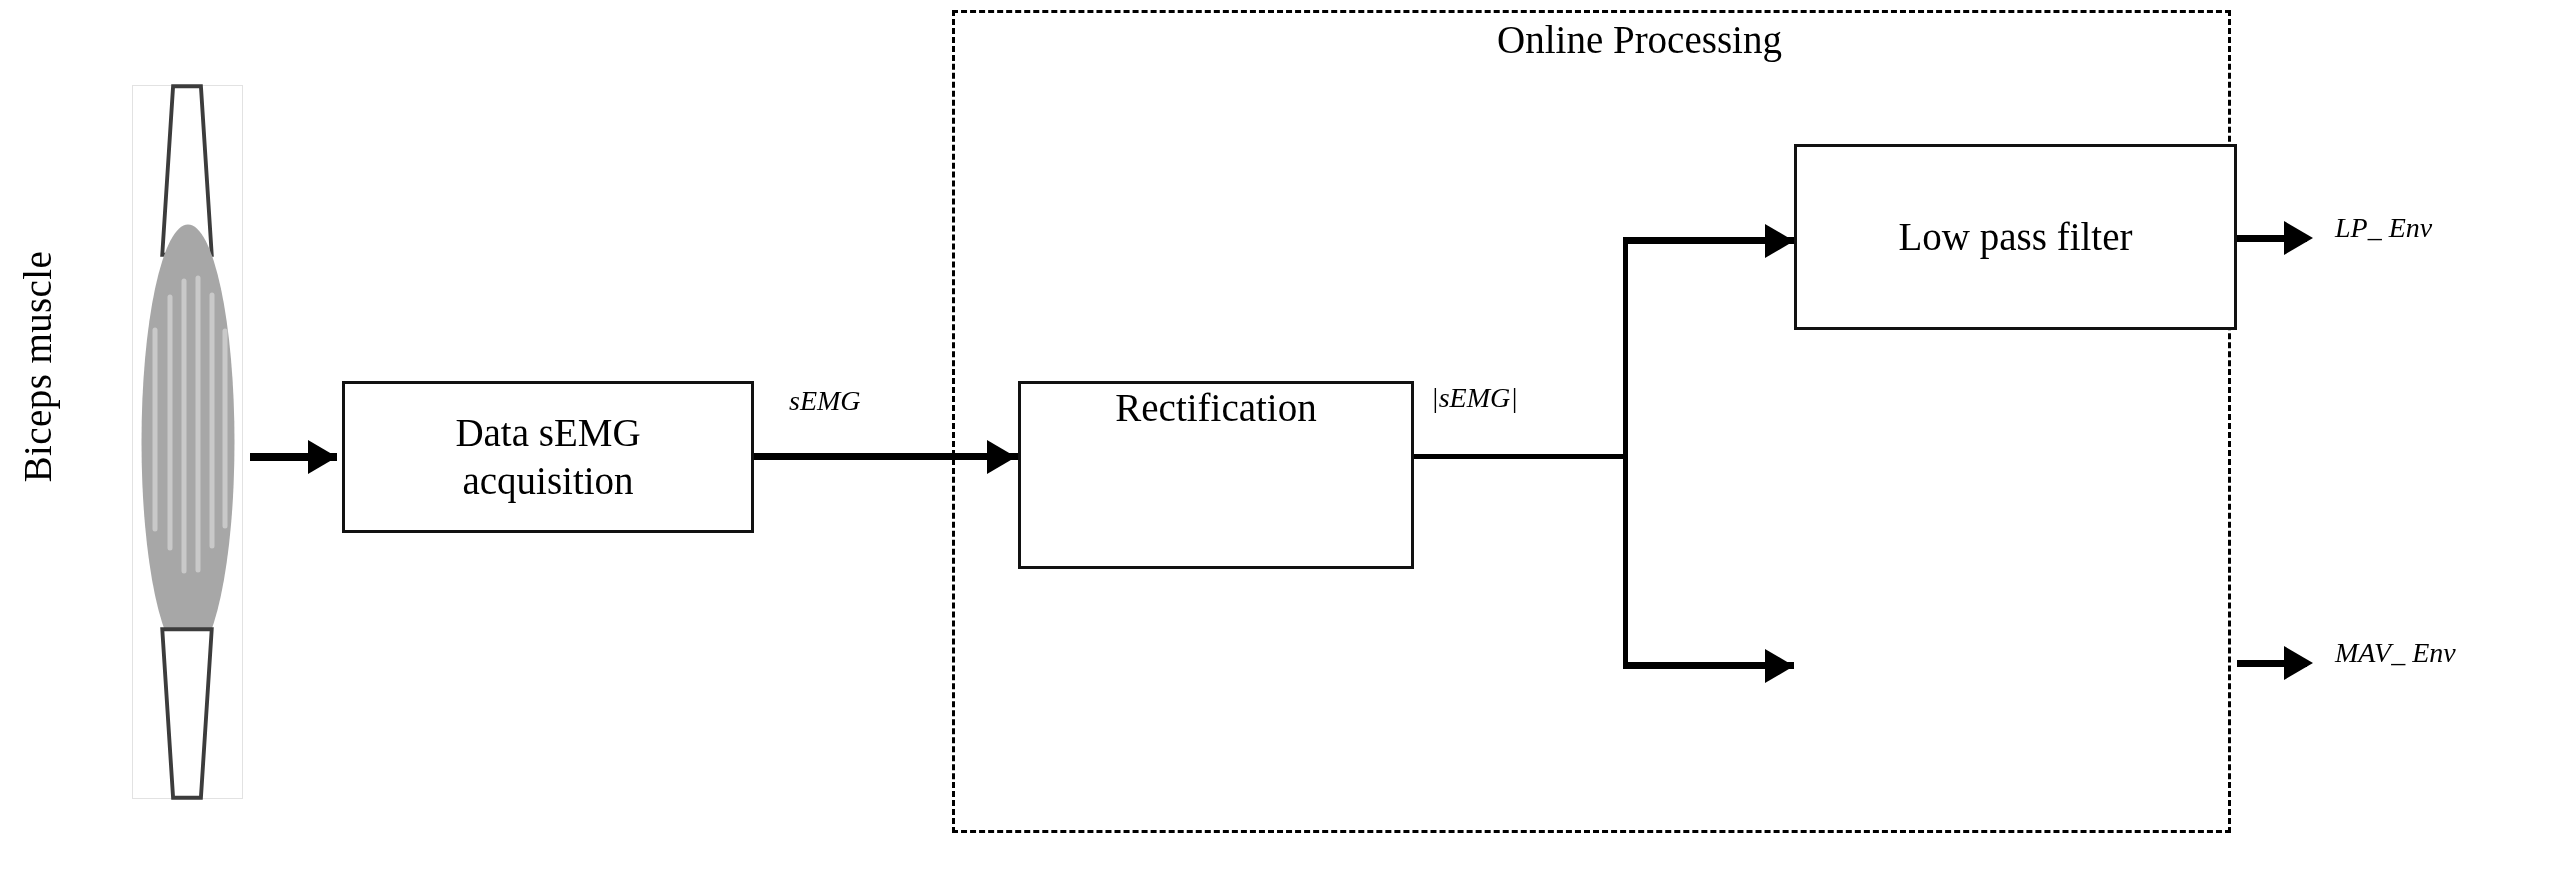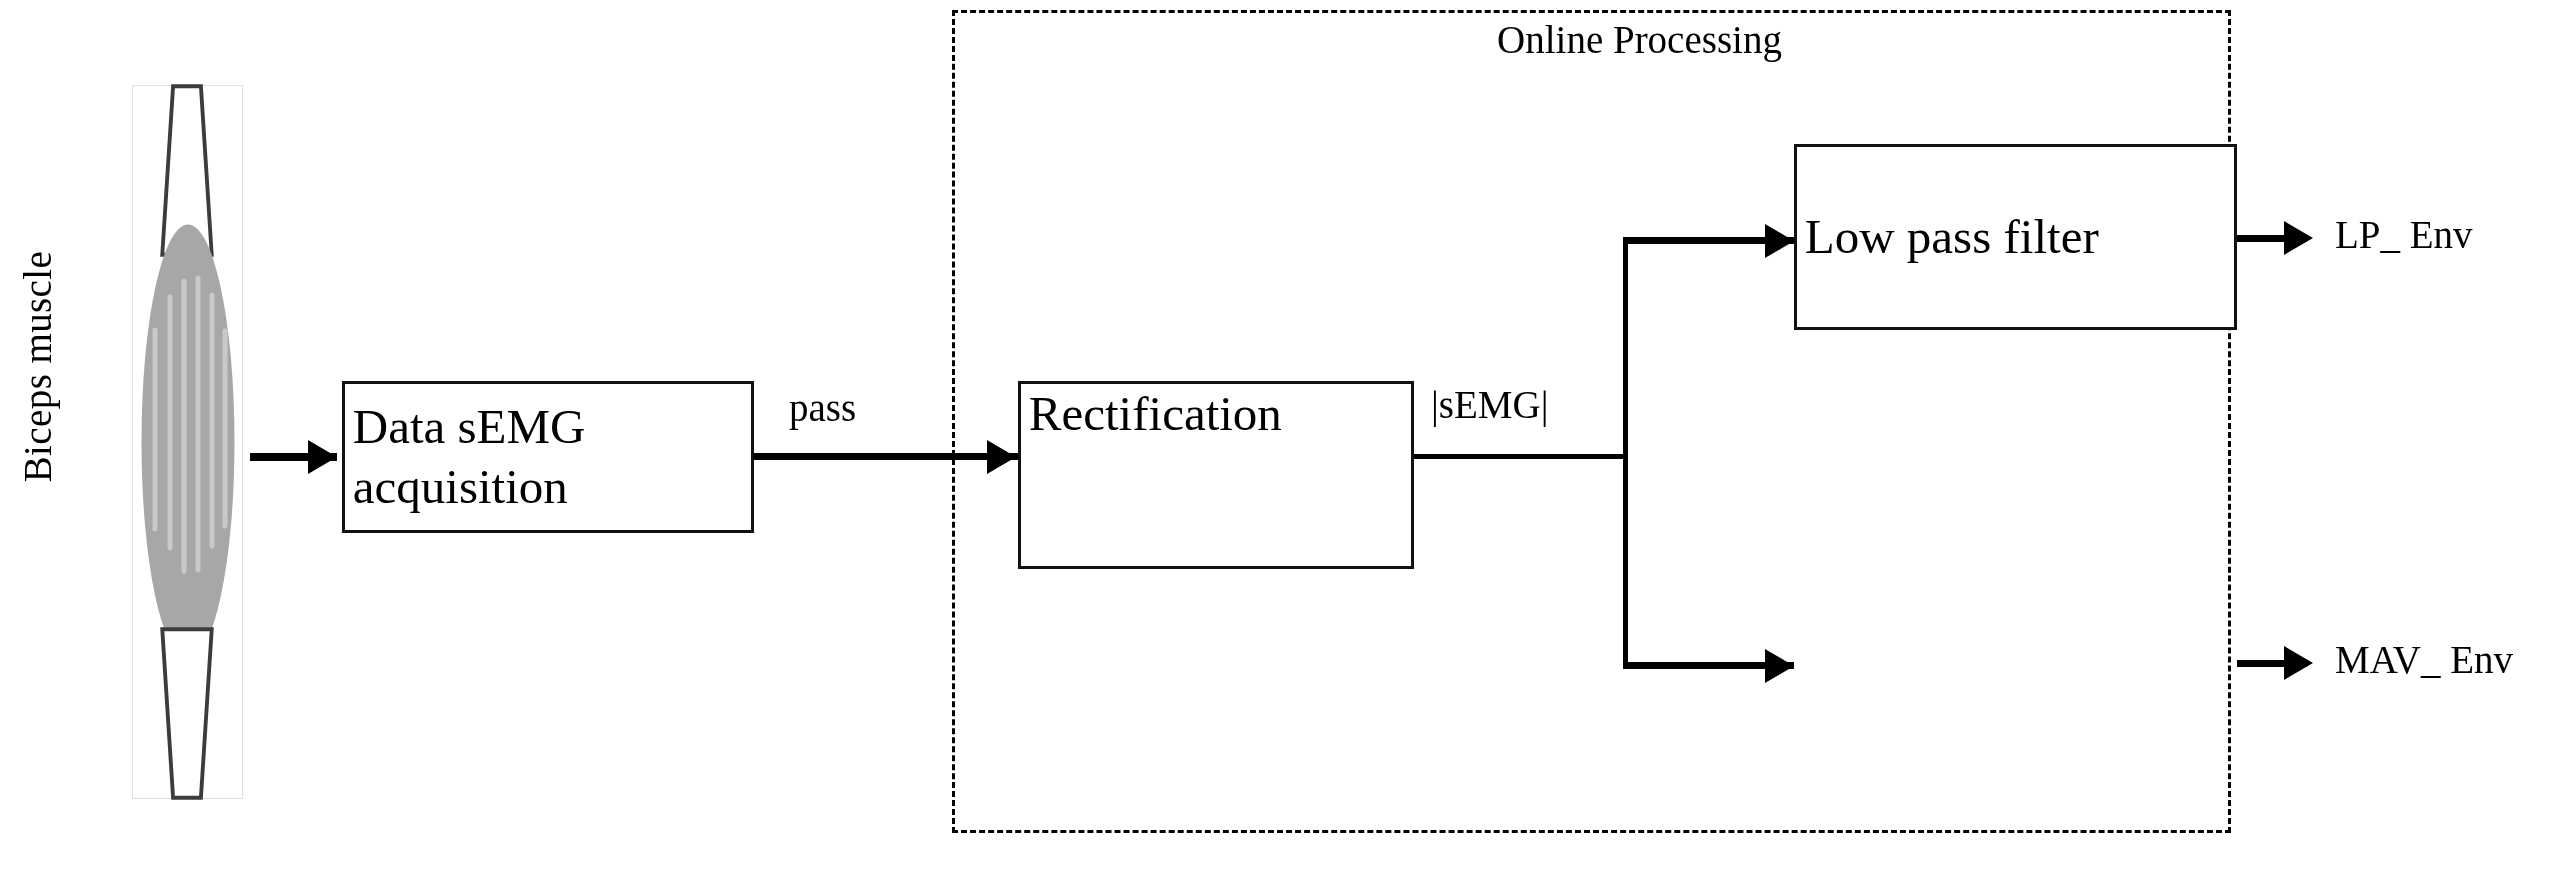--- a/index.html
+++ b/index.html
@@ -62,21 +62,22 @@
 
   
   .proc-box {
     position: absolute;
     border: 3.1px solid #111111;
     background: #ffffff;
     box-sizing: border-box;
     display: flex;
     align-items: center;
     justify-content: center;
-    font-size: 49px;
+    text-align: center;
+    font-size: 39px;
     line-height: 1.22;
   }
   .proc-box .inner {
     width: 100%;
     padding: 0 7.8px;
     box-sizing: border-box;
   }
   #box-rectification {
     align-items: flex-start;
   }
@@ -116,22 +117,23 @@
     width: 0;
     height: 0;
     border-top: 17px solid transparent;
     border-bottom: 17px solid transparent;
     border-left: 29.5px solid #000000;
   }
 
   
   .edge-label {
     position: absolute;
-    font-size: 39px;
+    font-size: 28px;
     white-space: nowrap;
+    font-style: italic;
   }
 </style>
 </head>
 <body>
 
 <div id="canvas">
 
   <div id="muscle-label">Biceps muscle</div>
 
   <div id="muscle-frame">
@@ -159,21 +161,21 @@
 
   <div class="proc-box" id="box-acquisition" style="left:342px; top:381px; width:412px; height:152px;">
     <div class="inner">
       <div>Data sEMG</div>
       <div>acquisition</div>
     </div>
   </div>
 
   <div class="hline" style="left:754px; top:453px; width:264px; height:7px;"></div>
   <div class="arrowhead" style="left:987px; top:440px;"></div>
-  <div class="edge-label" style="left:789px; top:385px;">pass</div>
+  <div class="edge-label" style="left:789px; top:385px;">sEMG</div>
 
   <div id="online-region"></div>
   <div id="online-title">Online Processing</div>
 
   <div class="proc-box" id="box-rectification" style="left:1018px; top:381px; width:396px; height:188px;">
     <div class="inner">
       <div>Rectification</div>
     </div>
   </div>
 

